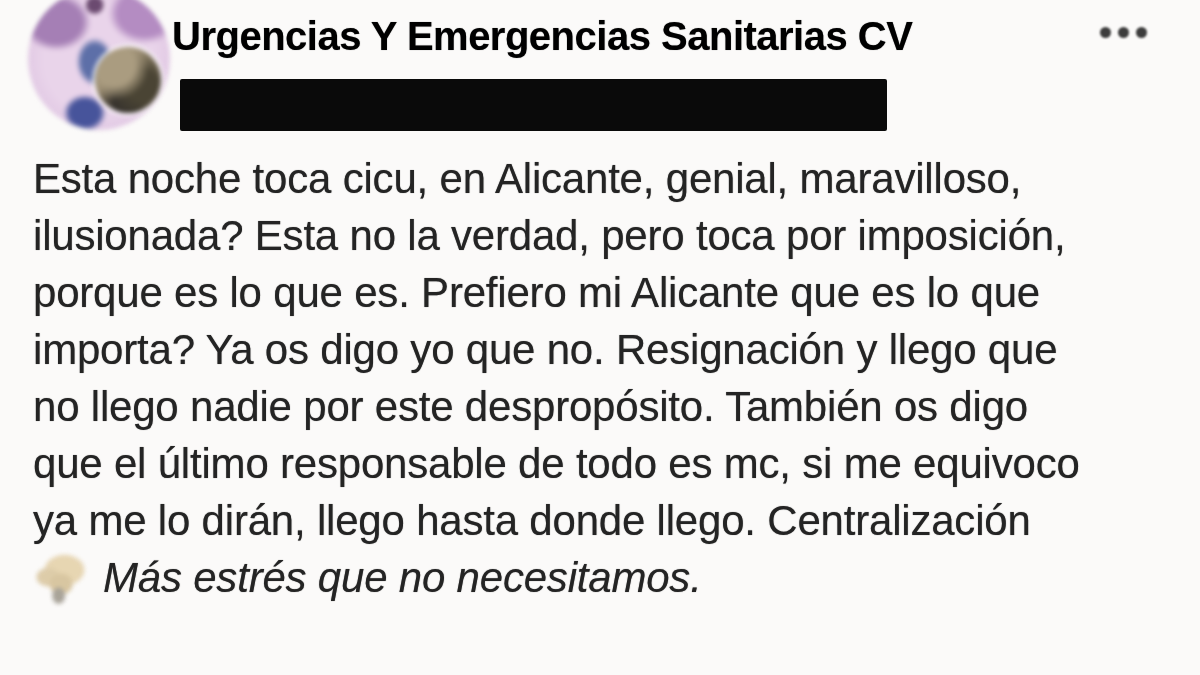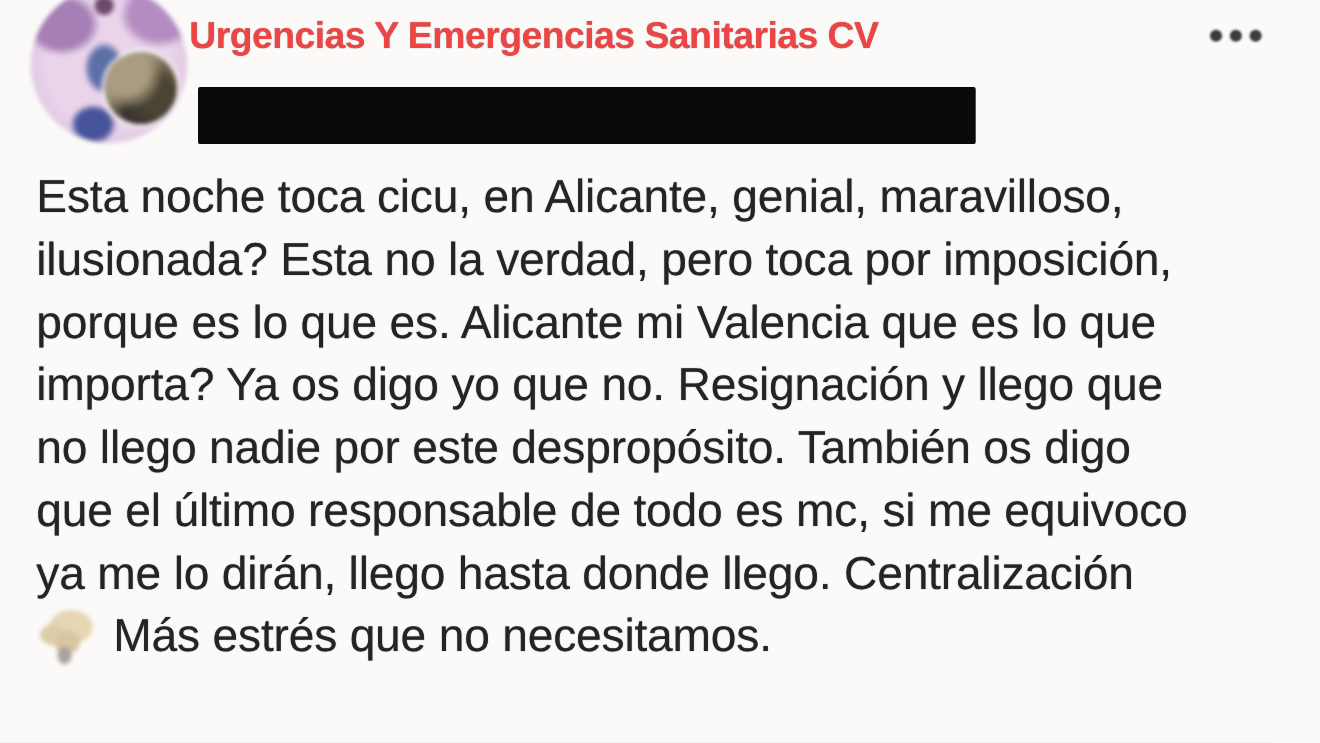--- a/index.html
+++ b/index.html
@@ -27,21 +27,21 @@
     filter:blur(2px);
     box-shadow:0 0 0 3px rgba(250,249,248,.75);
     background:
       radial-gradient(circle at 30% 28%, #aa9c80 0 30%, rgba(170,156,128,0) 52%),
       radial-gradient(circle at 72% 58%, #4a4434 0 25%, rgba(74,68,52,0) 55%),
       radial-gradient(circle at 48% 86%, #38342e 0 20%, rgba(56,52,46,0) 46%),
       radial-gradient(circle at 50% 50%, #8f8268 0 70%, #6e6450 100%);
   }
   .author{
     position:absolute;left:172px;top:14px;
-    font-size:34px;font-weight:700;letter-spacing:-.5px;color:#ef4444;
+    font-size:40px;font-weight:700;letter-spacing:-.5px;color:#000000;
     text-shadow:0 0 1px rgba(30,30,30,.55);
     white-space:nowrap;
   }
   .redaction{
     position:absolute;left:180px;top:79px;width:707px;height:52px;
     background:#0a0a0a;border-radius:2px;filter:blur(.7px);
   }
   .more{
     position:absolute;left:1098px;top:18px;width:60px;height:28px;
     display:flex;align-items:center;gap:7px;
@@ -50,21 +50,21 @@
   .more i{width:11px;height:11px;border-radius:50%;background:#3c3c3c;display:block;}
 
   
   .body{
     position:absolute;left:33px;top:150px;right:20px;
     font-size:42px;line-height:57px;color:#242424;
     letter-spacing:-.2px;
     text-shadow:0 0 1px rgba(36,36,36,.65);
   }
   .line{white-space:nowrap;}
-  .last-line{display:flex;align-items:flex-start;}
+  .last-line{display:flex;align-items:flex-start;font-style:italic;}
   .emoji{
     width:56px;height:56px;margin-right:14px;flex:0 0 auto;
     filter:blur(2px);opacity:.85;display:block;
   }
 </style>
 </head>
 <body>
 
 <div class="screen">
   <div class="post">
@@ -78,21 +78,21 @@
 
     <button class="more">
       <i></i>
       <i></i>
       <i></i>
     </button>
 
     <div class="body">
       <div class="line">Esta noche toca cicu, en Alicante, genial, maravilloso,</div>
       <div class="line">ilusionada? Esta no la verdad, pero toca por imposición,</div>
-      <div class="line">porque es lo que es. Alicante mi Valencia que es lo que</div>
+      <div class="line">porque es lo que es. Prefiero mi Alicante que es lo que</div>
       <div class="line">importa? Ya os digo yo que no. Resignación y llego que</div>
       <div class="line">no llego nadie por este despropósito. También os digo</div>
       <div class="line">que el último responsable de todo es mc, si me equivoco</div>
       <div class="line">ya me lo dirán, llego hasta donde llego. Centralización</div>
       <div class="line last-line">
         <svg class="emoji" viewBox="0 0 48 48" aria-hidden="true">
           <ellipse cx="27" cy="18" rx="17" ry="13" fill="#e3cfa6"></ellipse>
           <ellipse cx="13" cy="24" rx="10" ry="8" fill="#d8c49c"></ellipse>
           <ellipse cx="24" cy="30" rx="10" ry="9" fill="#d2bd92"></ellipse>
           <ellipse cx="22" cy="40" rx="5.5" ry="7" fill="#9a9488"></ellipse>

